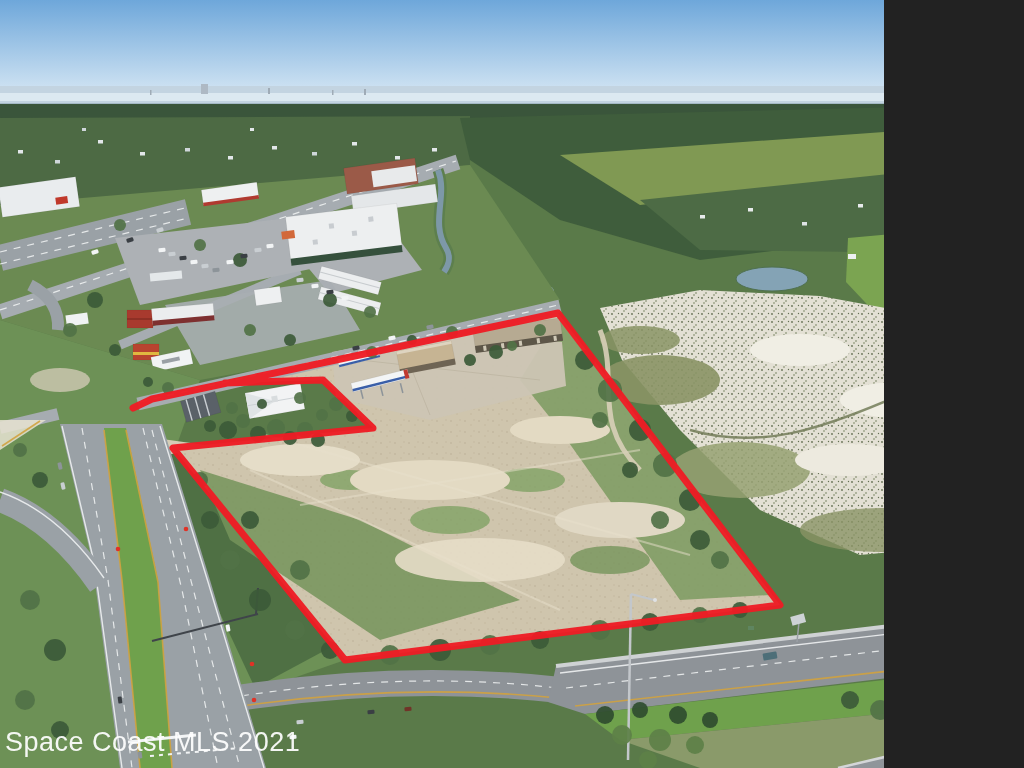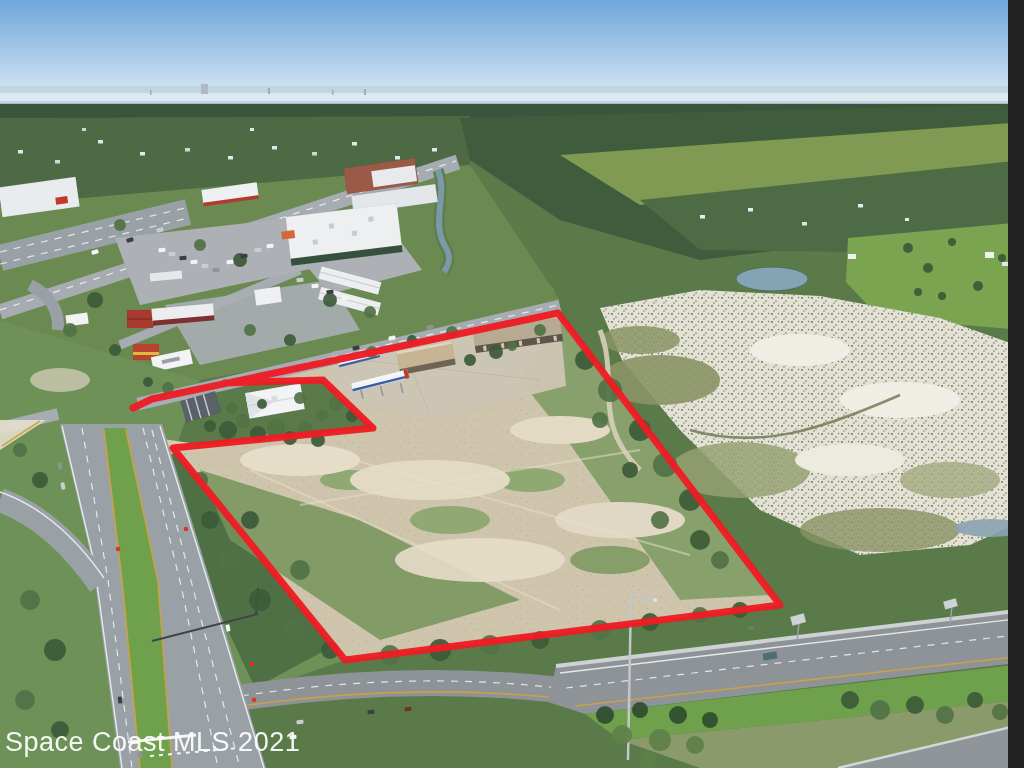--- a/index.html
+++ b/index.html
@@ -1,16 +1,16 @@
 <!DOCTYPE html>
 <html><head>
 <meta charset="utf-8">
 <style>
   html,body{margin:0;padding:0;background:#222;}
-  #stage{width:1008px;height:768px;position:relative;overflow:hidden;font-family:"Liberation Sans",sans-serif;}
+  #stage{width:884px;height:768px;position:relative;overflow:hidden;font-family:"Liberation Sans",sans-serif;}
   svg{display:block;}
   .wm{font-family:"Liberation Sans","DejaVu Sans",sans-serif;font-size:27px;letter-spacing:.5px;opacity:.93;}
   .bldg{stroke:#00000022;stroke-width:.4;}
   .dash{stroke:#f2f4f5;stroke-width:1.2;fill:none;stroke-dasharray:7 7;opacity:.85;}
   .edge{stroke:#eef1f2;stroke-width:1.4;fill:none;opacity:.9;}
   .yline{stroke:#d0a23f;stroke-width:1.6;fill:none;opacity:.9;}
   .trk{stroke:#e8e0cc;stroke-width:2;opacity:.5;}
   .crack{stroke:#b8b09c;stroke-width:1;opacity:.6;}
 </style>
 </head>

